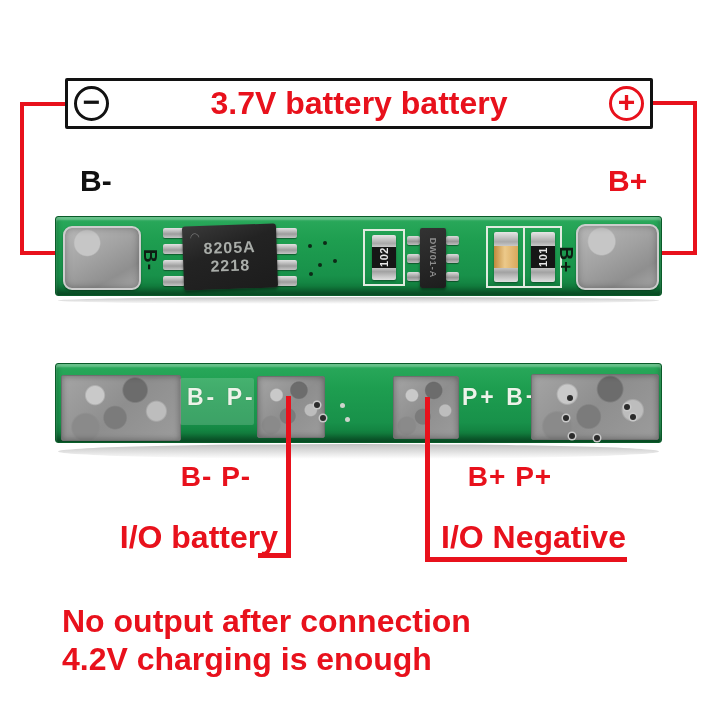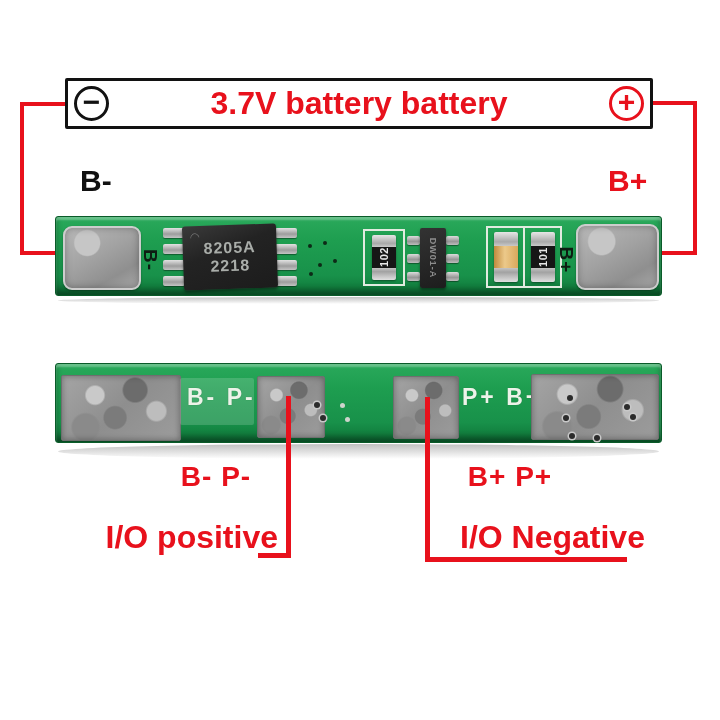--- a/index.html
+++ b/index.html
@@ -126,21 +126,21 @@
   
   .pointer{position:absolute;background:var(--red);}
 
   
   .ann{position:absolute;color:var(--red);font-weight:700;white-space:nowrap;}
   .ann-pads{font-size:28px;letter-spacing:1px;width:120px;text-align:center;}
   .ann-bl{left:156px;top:461px;}
   .ann-br{left:450px;top:461px;}
   .ann-io{font-size:32px;}
   .ann-iopos{left:90px;top:519px;width:188px;text-align:right;}
-  .ann-ioneg{left:460px;top:519px;}
+  .ann-ioneg{left:441px;top:519px;}
 
   .footer{position:absolute;left:62px;top:602px;color:var(--red);
     font-size:32px;font-weight:700;line-height:38px;white-space:nowrap;}
 </style>
 </head>
 <body>
 
 <div id="canvas">
 
   <div class="wire" style="left:20px;top:102px;width:47px;height:4px;"></div>
@@ -259,17 +259,21 @@
   </div>
   <div class="board-shadow bottom"></div>
 
   <div class="pointer" style="left:286px;top:396px;width:5px;height:162px;"></div>
   <div class="pointer" style="left:258px;top:553px;width:33px;height:5px;"></div>
   <div class="pointer" style="left:425px;top:397px;width:5px;height:165px;"></div>
   <div class="pointer" style="left:425px;top:557px;width:202px;height:5px;"></div>
 
   <div class="ann ann-pads ann-bl">B- P-</div>
   <div class="ann ann-pads ann-br">B+ P+</div>
-  <div class="ann ann-io ann-iopos">I/O positive</div>
+  <div class="ann ann-io ann-iopos">I/O battery</div>
   <div class="ann ann-io ann-ioneg">I/O Negative</div>
 
+  <div class="footer">
+    <div>No output after connection</div>
+    <div>4.2V charging is enough</div>
+  </div>
 
 </div>
 
 </body></html>

